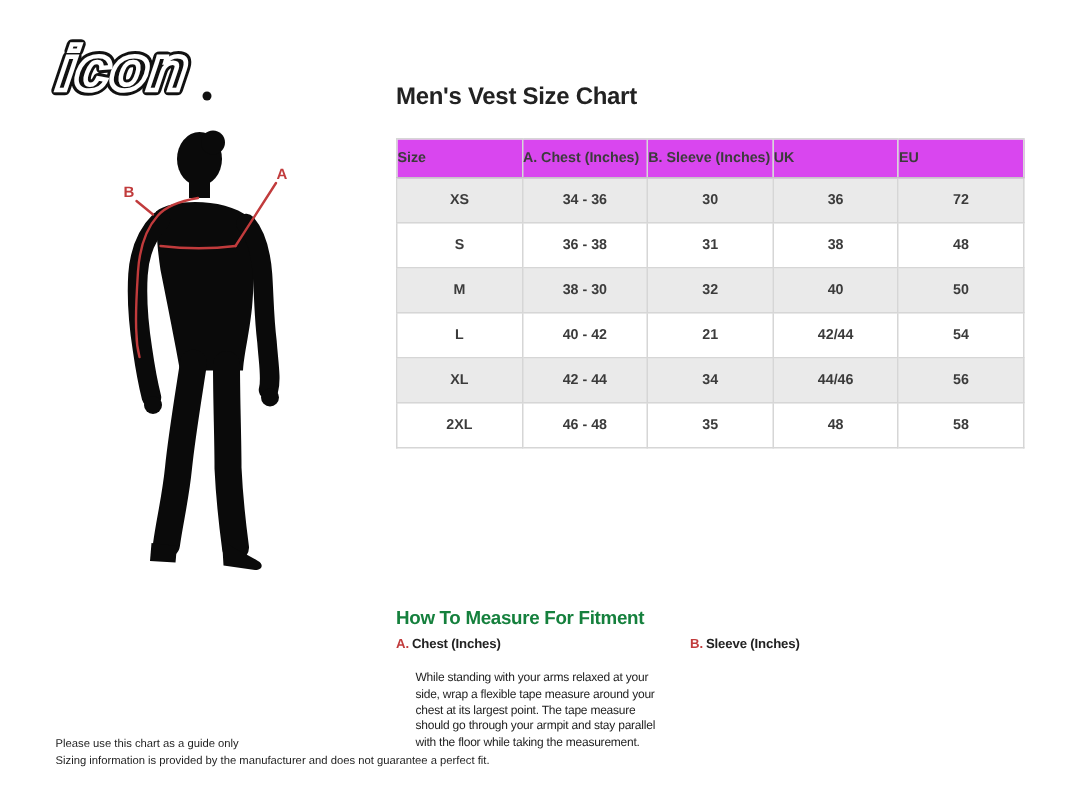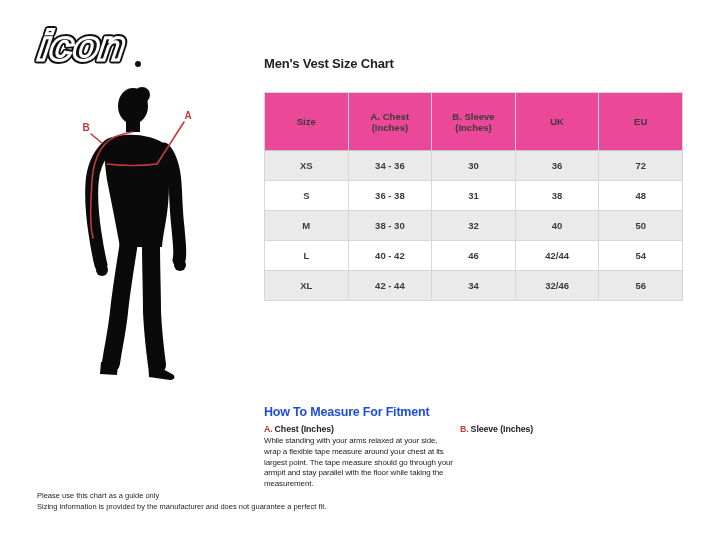--- a/index.html
+++ b/index.html
@@ -2,36 +2,36 @@
 <html><head>
 <meta charset="utf-8">
 <style>
   html,body{margin:0;padding:0;}
   body{width:720px;height:540px;background:#fff;font-family:"Liberation Sans",sans-serif;}
   .canvas{position:absolute;left:0;top:0;width:720px;height:540px;background:#fff;overflow:hidden;}
 
   .logo-svg{position:absolute;left:28px;top:24px;}
   .figure-svg{position:absolute;left:0;top:0;}
 
-  .chart-title{position:absolute;left:264px;top:56px;font-size:13px;font-weight:bold;color:#222;letter-spacing:-0.2px;}
+  .chart-title{position:absolute;left:264px;top:56px;font-size:16px;font-weight:bold;color:#222;letter-spacing:-0.2px;}
 
   .size-table{position:absolute;left:264px;top:92px;width:419px;border-collapse:collapse;table-layout:fixed;border:1px solid #cfcfcf;}
-  .size-table th{height:25px;background:#ec4899;border:1px solid #d6d6d6;border-bottom:1px solid #c6c6c6;
-    font-size:9.5px;font-weight:bold;color:#3b3b3b;text-align:center;padding:16px;}
+  .size-table th{height:25px;background:#d946ef;border:1px solid #d6d6d6;border-bottom:1px solid #c6c6c6;
+    font-size:9.5px;font-weight:bold;color:#3b3b3b;text-align:left;padding:0;}
   .size-table td{height:29px;border:1px solid #d6d6d6;font-size:9.5px;font-weight:bold;color:#3b3b3b;
     text-align:center;padding:0;background:#fff;}
   .size-table tr.alt td{background:#eaeaea;}
 
-  .measure-title{position:absolute;left:264px;top:405px;font-size:12.5px;font-weight:bold;color:#1d4ed8;letter-spacing:-0.2px;}
+  .measure-title{position:absolute;left:264px;top:405px;font-size:12.5px;font-weight:bold;color:#15803d;letter-spacing:-0.2px;}
   .measure-col{position:absolute;top:424px;color:#222;}
   .measure-col.left{left:264px;width:192px;}
   .measure-col.right{left:460px;width:210px;}
   .measure-head{font-size:8.8px;font-weight:bold;margin-bottom:2px;letter-spacing:-0.1px;}
   .measure-head .red{color:#c13b3c;margin-right:2px;}
-  .measure-col p{margin:0;font-size:8px;line-height:1.35;letter-spacing:-0.15px;color:#1e1e1e;}
+  .measure-col p{margin:13px;font-size:8px;line-height:1.35;letter-spacing:-0.15px;color:#1e1e1e;}
 
   .disclaimer{position:absolute;left:37px;top:491px;width:520px;font-size:7.5px;line-height:1.45;color:#1e1e1e;}
 </style>
 </head>
 <body>
 
 <div class="canvas">
 
   <svg class="logo-svg" width="132" height="46" viewBox="0 0 132 46" aria-hidden="true">
     <g font-family="'Liberation Sans',sans-serif" font-weight="bold" font-style="italic" font-size="42" transform="translate(14 0) skewX(-8)">
@@ -105,30 +105,37 @@
         <tr class="alt">
           <td>M</td>
           <td>38 - 30</td>
           <td>32</td>
           <td>40</td>
           <td>50</td>
         </tr>
         <tr>
           <td>L</td>
           <td>40 - 42</td>
-          <td>46</td>
+          <td>21</td>
           <td>42/44</td>
           <td>54</td>
         </tr>
         <tr class="alt">
           <td>XL</td>
           <td>42 - 44</td>
           <td>34</td>
-          <td>32/46</td>
+          <td>44/46</td>
           <td>56</td>
+        </tr>
+        <tr>
+          <td>2XL</td>
+          <td>46 - 48</td>
+          <td>35</td>
+          <td>48</td>
+          <td>58</td>
         </tr>
       </tbody>
   </table>
 
   <div class="measure-title">How To Measure For Fitment</div>
 
   <div class="measure-col left">
     <div class="measure-head">
       <span class="red">A.</span><span>Chest (Inches)</span>
     </div>

